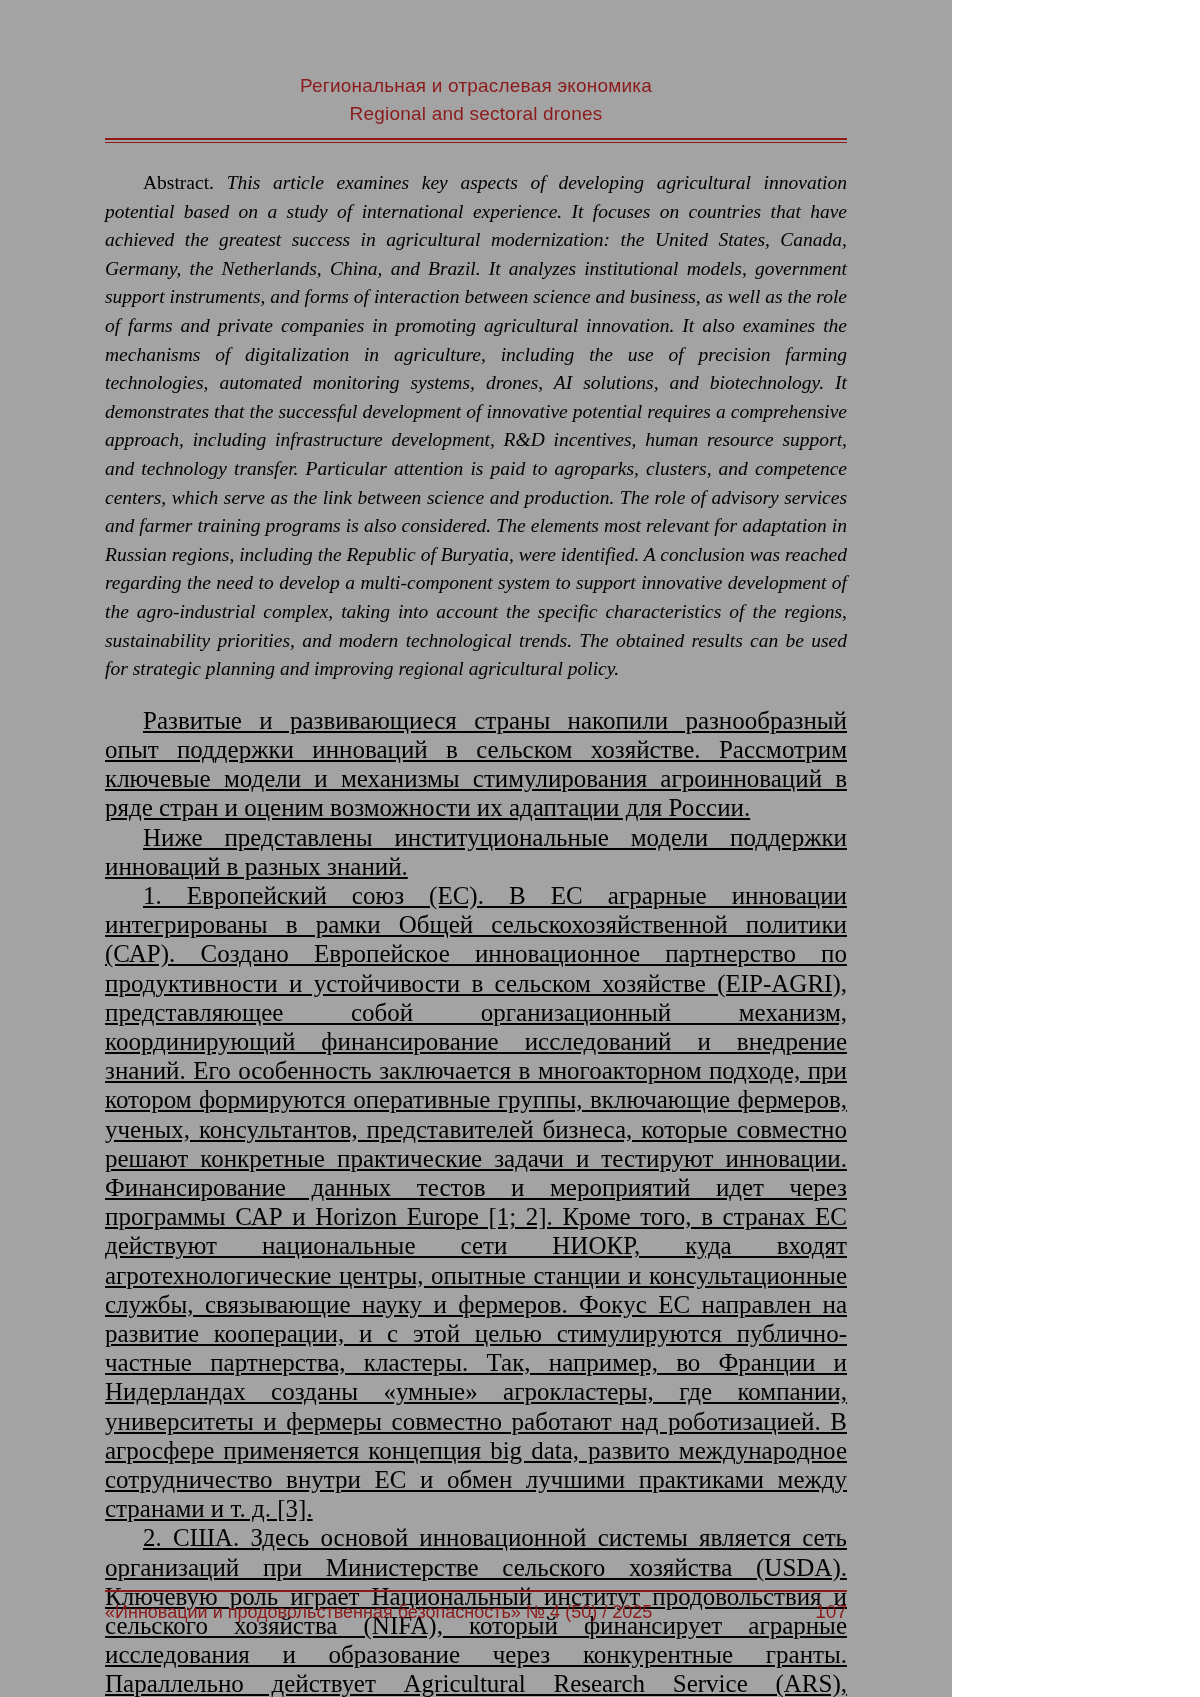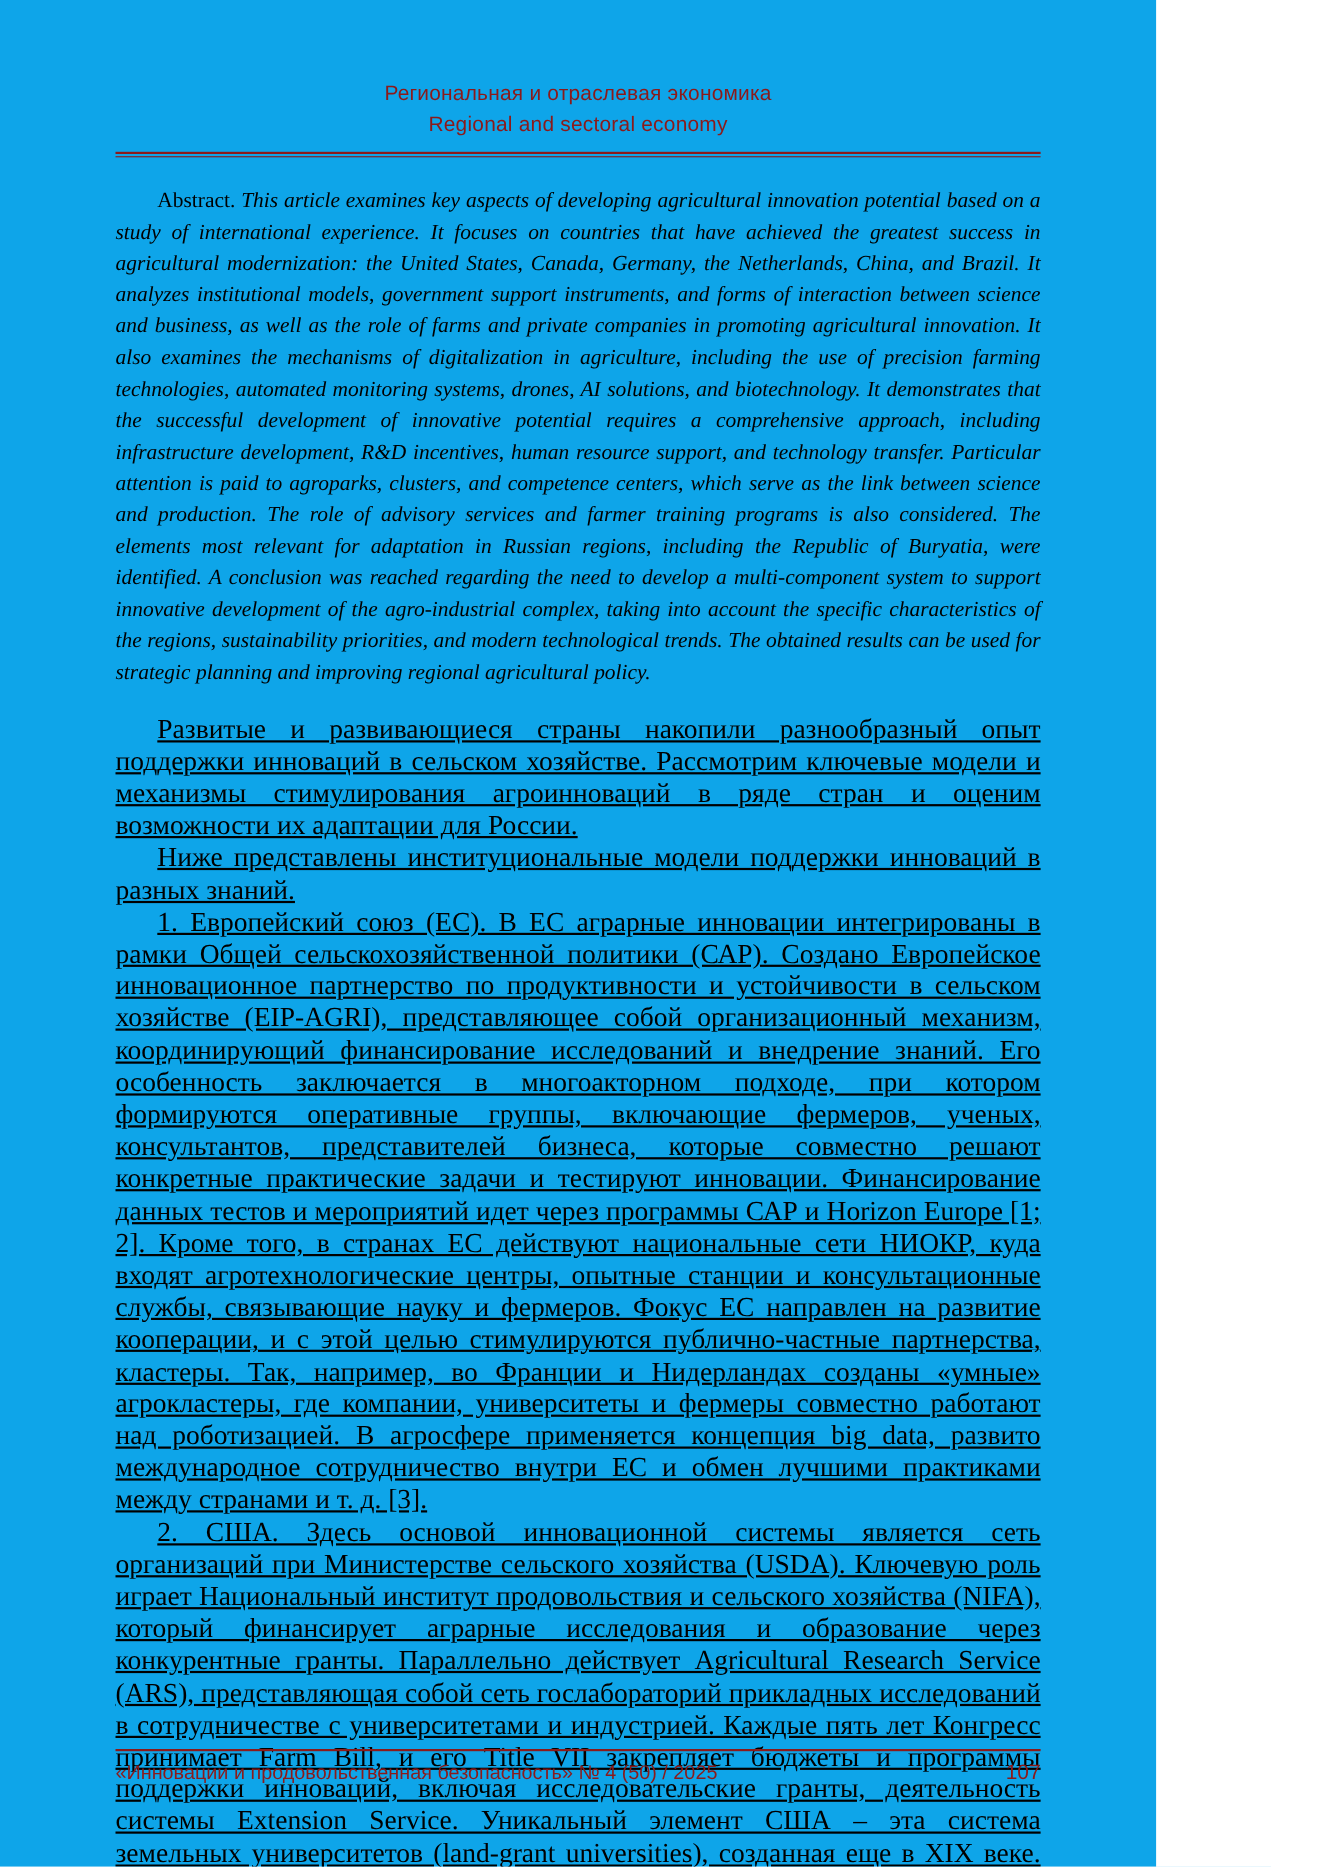--- a/index.html
+++ b/index.html
@@ -2,23 +2,23 @@
 <html><head>
 <meta charset="utf-8">
 <style>
   html, body {
     margin: 0;
     padding: 0;
     background: #ffffff;
   }
   .page {
     position: relative;
-    width: 1051px;
+    width: 952px;
     height: 1697px;
-    background: #0ea5e9;
+    background: #a3a3a3;
     box-sizing: border-box;
     padding: 0;
     overflow: hidden;
     font-family: "Liberation Serif", serif;
   }
 
   
   .header {
     text-align: center;
     padding-top: 72px;
@@ -102,21 +102,21 @@
     font-size: 19px;
   }
 </style>
 </head>
 <body>
 
 <div class="page">
 
   <div class="header">
     <div class="header-line">Региональная и отраслевая экономика</div>
-    <div class="header-line">Regional and sectoral economy</div>
+    <div class="header-line">Regional and sectoral drones</div>
   </div>
   <div class="header-rule"></div>
   <div class="header-rule-thin"></div>
 
   <div class="content">
 
     <div class="abstract">
       <p><span class="label">Abstract.</span><span> This article examines key aspects of developing agricultural innovation potential based on a study of international experience. It focuses on countries that have achieved the greatest success in agricultural modernization: the United States, Canada, Germany, the Netherlands, China, and Brazil. It analyzes institutional models, government support instruments, and forms of interaction between science and business, as well as the role of farms and private companies in promoting agricultural innovation. It also examines the mechanisms of digitalization in agriculture, including the use of precision farming technologies, automated monitoring systems, drones, AI solutions, and biotechnology. It demonstrates that the successful development of innovative potential requires a comprehensive approach, including infrastructure development, R&amp;D incentives, human resource support, and technology transfer. Particular attention is paid to agroparks, clusters, and competence centers, which serve as the link between science and production. The role of advisory services and farmer training programs is also considered. The elements most relevant for adaptation in Russian regions, including the Republic of Buryatia, were identified. A conclusion was reached regarding the need to develop a multi-component system to support innovative development of the agro-industrial complex, taking into account the specific characteristics of the regions, sustainability priorities, and modern technological trends. The obtained results can be used for strategic planning and improving regional agricultural policy.</span></p>
     </div>
 

